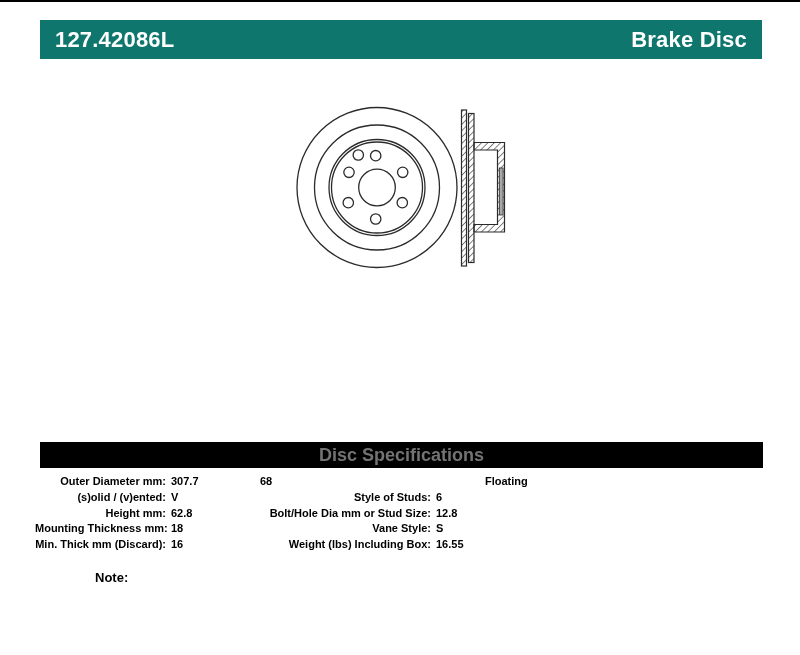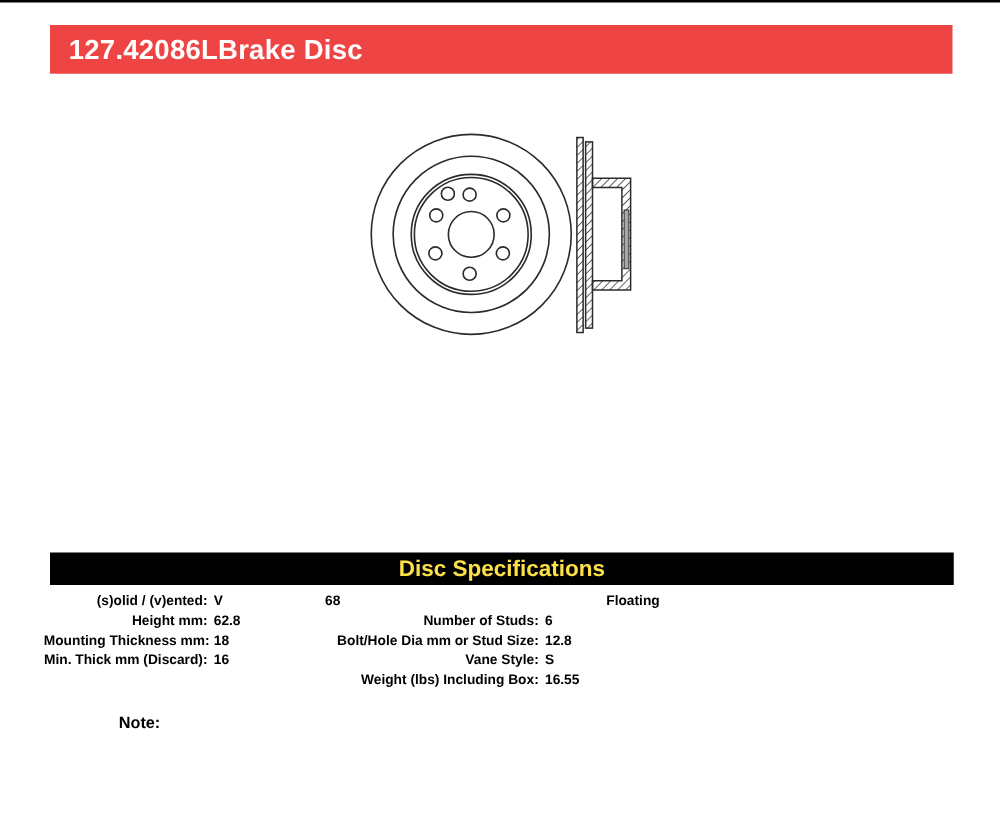--- a/index.html
+++ b/index.html
@@ -15,40 +15,41 @@
   .top-line {
     position: absolute;
     left: 0; top: 0;
     width: 800px; height: 2px;
     background: #000000;
   }
   .header-bar {
     position: absolute;
     left: 40px; top: 20px;
     width: 722px; height: 39px;
-    background: #ef4444;
+    background: #0f766e;
     color: #ffffff;
     display: flex;
+    justify-content: space-between;
     align-items: center;
     padding: 0 15px;
     box-sizing: border-box;
     font-size: 22px;
     font-weight: bold;
     letter-spacing: 0.2px;
   }
   .drawing-svg {
     position: absolute;
     left: 290px; top: 103px;
   }
   .spec-bar {
     position: absolute;
     left: 40px; top: 442px;
     width: 723px; height: 26px;
     background: #000000;
-    color: #fde047;
+    color: #737373;
     font-size: 18px;
     font-weight: bold;
     text-align: center;
     line-height: 26px;
   }
   .spec-col {
     position: absolute;
     top: 474px;
     font-size: 11px;
     font-weight: bold;
@@ -109,20 +110,24 @@
       <rect x="468.5" y="113.5" width="5.5" height="149" fill="url(#hatch)"></rect>
       <path d="M474 142.5 H504.5 V232 H474 V224.5 H497.5 V150 H474 Z" fill="url(#hatch)"></path>
       <rect x="499.3" y="168" width="3.8" height="47" fill="#a8a8a8" stroke-width="0.8"></rect>
     </g>
   </svg>
 
   <div class="spec-bar">Disc Specifications</div>
 
   <div class="spec-col spec-col-1">
     <div class="spec-row">
+      <span class="spec-label">Outer Diameter mm:</span>
+      <span class="spec-value">307.7</span>
+    </div>
+    <div class="spec-row">
       <span class="spec-label">(s)olid / (v)ented:</span>
       <span class="spec-value">V</span>
     </div>
     <div class="spec-row">
       <span class="spec-label">Height mm:</span>
       <span class="spec-value">62.8</span>
     </div>
     <div class="spec-row">
       <span class="spec-label">Mounting Thickness mm:</span>
       <span class="spec-value">18</span>
@@ -131,21 +136,21 @@
       <span class="spec-label">Min. Thick mm (Discard):</span>
       <span class="spec-value">16</span>
     </div>
   </div>
 
   <div class="spec-col spec-col-2">
     <div class="spec-row">
       <span class="spec-value">68</span>
     </div>
     <div class="spec-row">
-      <span class="spec-label">Number of Studs:</span>
+      <span class="spec-label">Style of Studs:</span>
       <span class="spec-value">6</span>
     </div>
     <div class="spec-row">
       <span class="spec-label">Bolt/Hole Dia mm or Stud Size:</span>
       <span class="spec-value">12.8</span>
     </div>
     <div class="spec-row">
       <span class="spec-label">Vane Style:</span>
       <span class="spec-value">S</span>
     </div>

